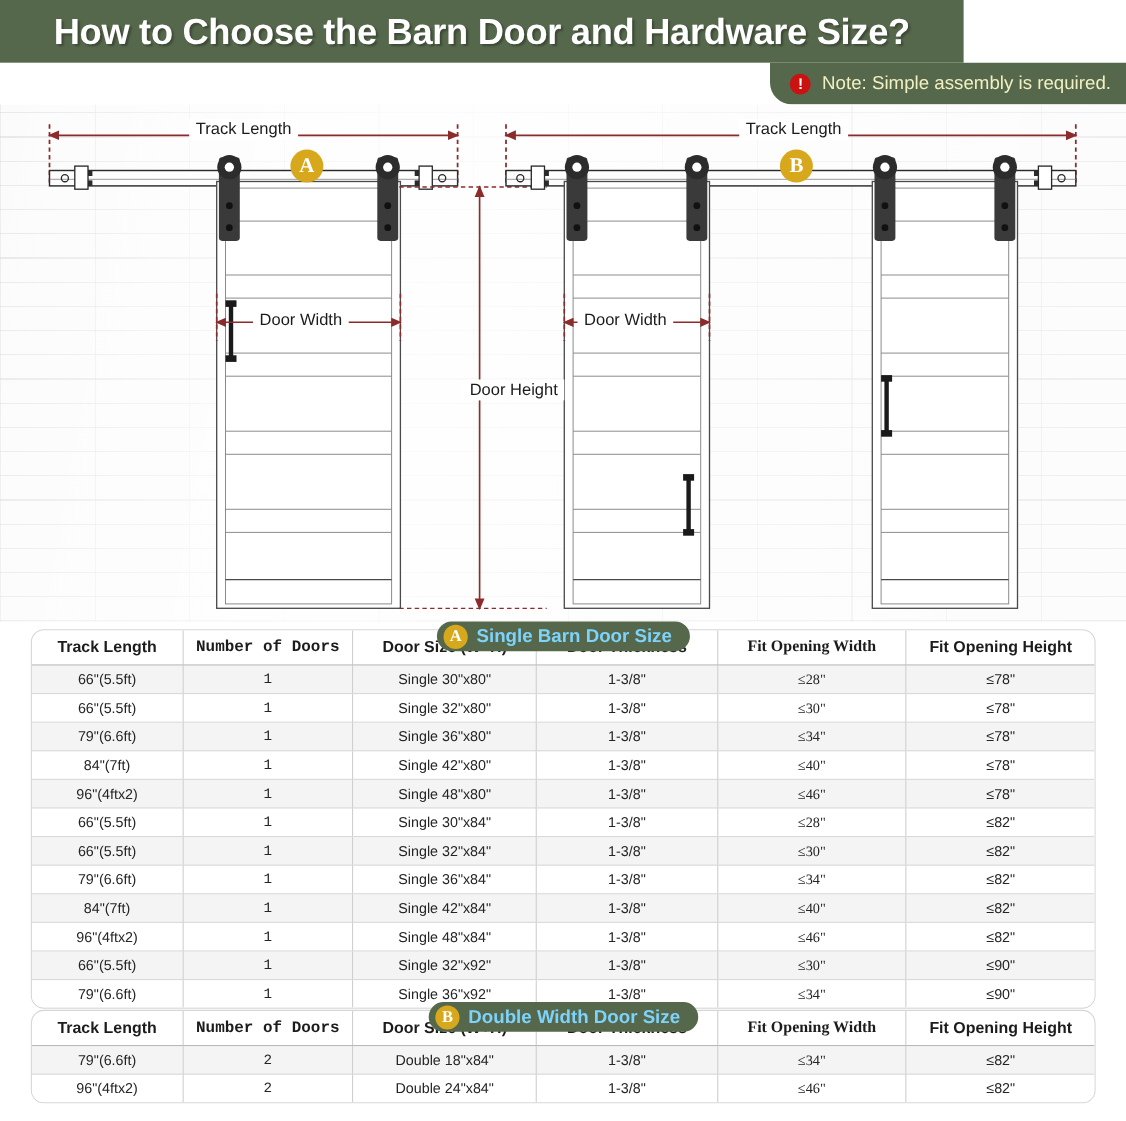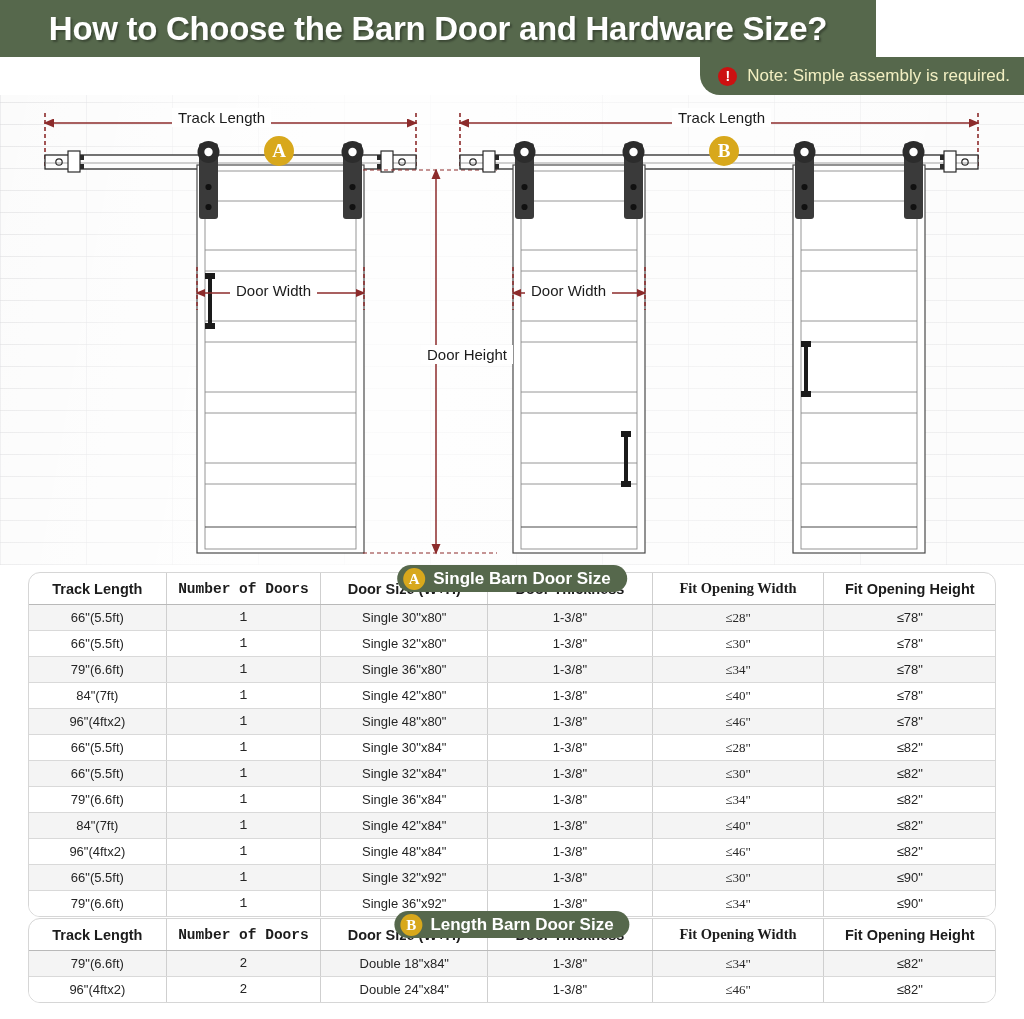--- a/index.html
+++ b/index.html
@@ -153,21 +153,21 @@
     font-size: 15px;
     font-weight: bold;
     line-height: 22px;
     text-align: center;
     margin-right: 8px;
     font-family: "Liberation Serif", serif;
   }
   .pill-text {
     font-size: 17px;
     font-weight: bold;
-    color: #ffffff;
+    color: #7dd3fc;
     text-align: right;
   }
   table.sizes {
     width: 100%;
     border-collapse: collapse;
     font-size: 13px;
     color: #252525;
   }
   table.sizes th {
     font-size: 14.5px;
@@ -477,21 +477,21 @@
             <td class="c5">≤90"</td>
           </tr>
         </tbody>
     </table>
   </div>
 </div>
 
 <div class="table-block" style="top:918px;">
   <div class="section-pill" style="top:-7px;">
     <span class="pill-badge">B</span>
-    <span class="pill-text">Length Barn Door Size</span>
+    <span class="pill-text">Double Width Door Size</span>
   </div>
   <div class="table-card">
     <table class="sizes">
       <thead>
         <tr>
           <th class="c0">Track Length</th>
           <th class="c1">Number of Doors</th>
           <th class="c2">Door Size (W+H)</th>
           <th class="c3">Door Thickness</th>
           <th class="c4">Fit Opening Width</th>

